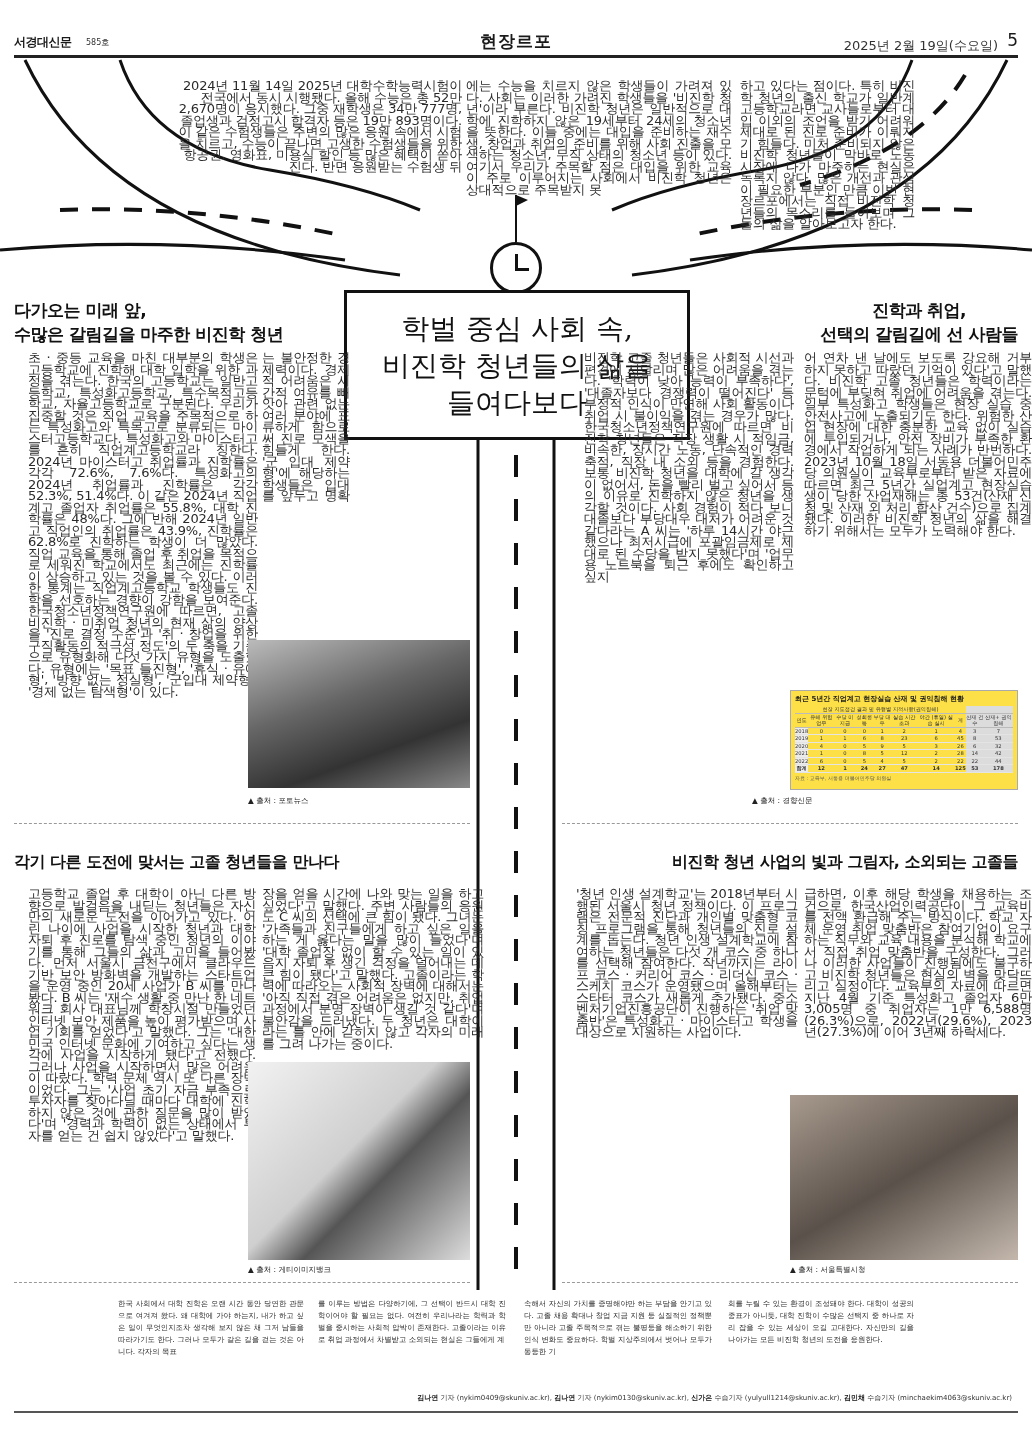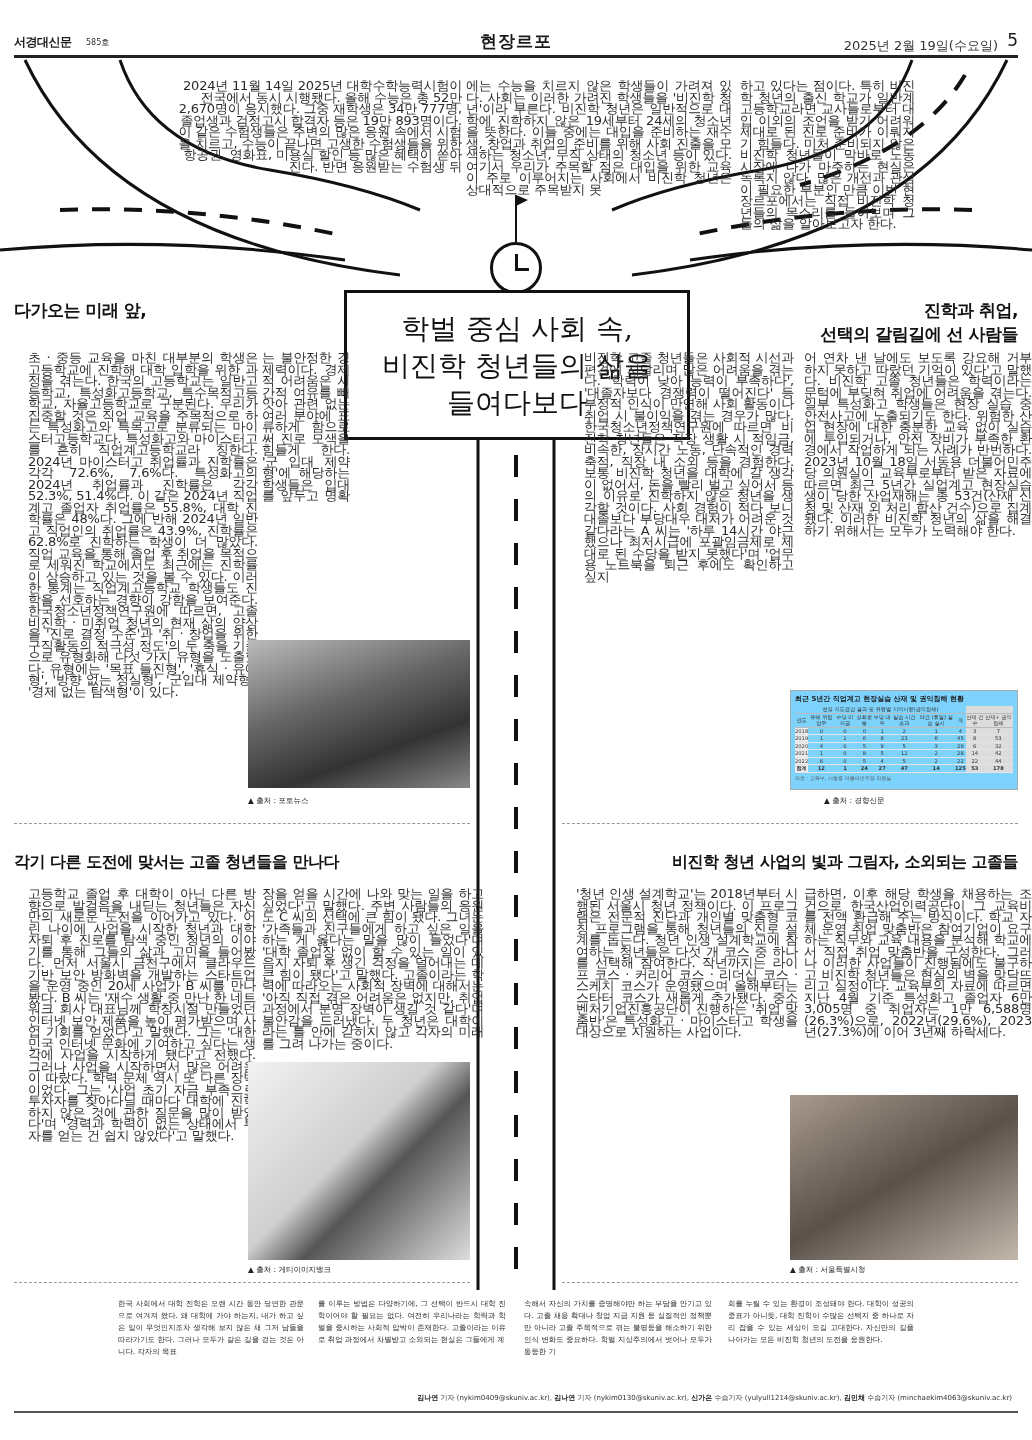--- a/index.html
+++ b/index.html
@@ -23,31 +23,31 @@
 
   svg.road { position: absolute; left: 0; top: 0; }
 
   .headline-box { position: absolute; left: 344px; top: 290px; width: 346px; height: 150px; border: 3px solid #111; background: #fff; display: flex; align-items: center; justify-content: center; text-align: center; }
   .headline-box .t { font-family: "DejaVu Serif", "Liberation Serif", serif; font-size: 28px; line-height: 37px; color: #111; }
 
   .clock { position: absolute; left: 490px; top: 242px; width: 52px; height: 52px; border: 3px solid #111; border-radius: 50%; background: #fff; }
 
   .sub { position: absolute; font-size: 17px; font-weight: bold; line-height: 24px; letter-spacing: -0.5px; color: #111; }
   .sub-left1 { left: 14px; top: 298px; }
-  .sub-right1 { right: 14px; top: 298px; text-align: right; }
+  .sub-right1 { right: 14px; top: 298px; text-align: center; }
   .sub-left2 { left: 14px; top: 850px; font-size: 16px; }
   .sub-right2 { right: 14px; top: 850px; font-size: 16px; text-align: left; }
 
   .col { position: absolute; margin-left: 14px; }
   .photo { position: absolute; background: #777; overflow: hidden; }
   .caption { position: absolute; font-size: 7.5px; color: #222; }
 
   .dash { position: absolute; border-top: 1px dashed #999; height: 0; }
 
-  .table-box { position: absolute; left: 790px; top: 690px; width: 228px; height: 100px; border: 1px solid #aaa; padding: 3px 4px; background: #7dd3fc; }
+  .table-box { position: absolute; left: 790px; top: 690px; width: 228px; height: 100px; border: 1px solid #aaa; padding: 3px 4px; background: #fde047; }
   .table-box .ttl { font-size: 7px; font-weight: bold; margin-bottom: 2px; }
   table.stat { width: 100%; border-collapse: collapse; font-size: 5.2px; text-align: center; color: #333; }
   table.stat th { font-weight: normal; border-bottom: 1px solid #bbb; padding: 0; line-height: 6.5px; }
   table.stat td { border-bottom: 1px solid #e4e4e4; line-height: 6.5px; padding: 0; }
   table.stat td.yr { background: #ececec; }
   table.stat .shade { background: #dcdcdc; }
   table.stat tr.total td { font-weight: bold; }
   .table-box .src { font-size: 5px; color: #555; margin-top: 2px; }
 
   .closing { position: absolute; top: 1298px; font-size: 7.4px; line-height: 12px; color: #2a2a2a; text-align: justify; }
@@ -99,20 +99,21 @@
 <div class="headline-box">
   <div class="t">
     <div>학벌 중심 사회 속,</div>
     <div>비진학 청년들의 삶을</div>
     <div>들여다보다</div>
   </div>
 </div>
 
 <div class="sub sub-left1">
   <div>다가오는 미래 앞,</div>
+  <div>수많은 갈림길을 마주한 비진학 청년</div>
 </div>
 <div class="sub sub-right1">
   <div>진학과 취업,</div>
   <div>선택의 갈림길에 선 사람들</div>
 </div>
 
 <div class="col body-text" style="left:14px;top:352px;width:230px;height:465px;overflow:hidden">초 · 중등 교육을 마친 대부분의 학생은 고등학교에 진학해 대학 입학을 위한 과정을 겪는다. 한국의 고등학교는 일반고등학교, 특성화고등학교, 특수목적고등학교, 자율고등학교로 구분된다. 우리가 집중할 것은 직업 교육을 주목적으로 하는 특성화고와 특목고로 분류되는 마이스터고등학교다. 특성화고와 마이스터고를 흔히 직업계고등학교라 칭한다. 2024년 마이스터고 취업률과 진학률은 각각 72.6%, 7.6%다. 특성화고의 2024년 취업률과 진학률은 각각 52.3%, 51.4%다. 이 같은 2024년 직업계고 졸업자 취업률은 55.8%, 대학 진학률은 48%다. 그에 반해 2024년 일반고 직업인의 취업률은 43.9%, 진학률은 62.8%로 진학하는 학생이 더 많았다. 직업 교육을 통해 졸업 후 취업을 목적으로 세워진 학교에서도 최근에는 진학률이 상승하고 있는 것을 볼 수 있다. 이러한 통계는 직업계고등학교 학생들도 진학을 선호하는 경향이 강함을 보여준다. 한국청소년정책연구원에 따르면, 고졸 비진학 · 미취업 청년의 현재 삶의 양상을 '진로 결정 수준'과 '취 · 창업을 위한 구직활동의 적극성 정도'의 두 축을 기준으로 유형화해 다섯 가지 유형을 도출했다. 유형에는 '목표 들진형', '휴식 · 유예형', '방향 없는 정실형', '군입대 제약형', '경제 없는 탐색형'이 있다.</div>
 <div class="col body-text" style="left:248px;top:352px;width:88px;height:150px;overflow:hidden">는 불안정한 경제력이다. 경제적 어려움은 시간적 여유를 빼앗아 관련 없는 여러 분야에 표류하게 함으로써 진로 모색을 힘들게 한다. '군 입대 제약형'에 해당하는 학생들은 입대를 앞두고 명확했던 진로가 흔들린다. 군 입대는 청년들이 생계를 위해 이어온 경제활동에 집중할 수 없게 하는 장벽이기도, 진로를 고민하는 기간이 되기도 한다. 마지막으로, '경제 없는 탐색형'은 목표가 명확하지 않지만, 현재의 삶에 집중하며 자신의 삶을 만들어 나간다. 각자가 처한 상황에 따라 비진학 청년은 다양한 유형으로 나뉜다.</div>
 <div class="col body-text" style="left:248px;top:445px;width:222px;height:190px;overflow:hidden"></div>
 
@@ -214,21 +215,21 @@
           <td>47</td>
           <td>14</td>
           <td>125</td>
           <td class="shade">53</td>
           <td class="shade">178</td>
       </tr>
     </tbody>
   </table>
   <div class="src">자료 : 교육부, 서동용 더불어민주당 의원실</div>
 </div>
-<div class="caption" style="left:824px;top:796px">▲ 출처 : 경향신문</div>
+<div class="caption" style="left:752px;top:796px">▲ 출처 : 경향신문</div>
 
 <div class="dash" style="left:14px;top:823px;width:456px"></div>
 <div class="dash" style="left:562px;top:823px;width:456px"></div>
 
 <div class="sub sub-left2">각기 다른 도전에 맞서는 고졸 청년들을 만나다</div>
 <div class="col body-text" style="left:14px;top:888px;width:228px;height:385px;overflow:hidden">고등학교 졸업 후 대학이 아닌 다른 방향으로 발걸음을 내딛는 청년들은 자신만의 새로운 도전을 이어가고 있다. 어린 나이에 사업을 시작한 청년과 대학 자퇴 후 진로를 탐색 중인 청년의 이야기를 통해 그들의 삶과 고민을 들어봤다. 먼저 서울시 금천구에서 클라우드 기반 보안 방화벽을 개발하는 스타트업을 운영 중인 20세 사업가 B 씨를 만나봤다. B 씨는 '재수 생활 중 만난 한 네트워크 회사 대표님께 학창시절 만들었던 인터넷 보안 제품을 높이 평가받으며 사업 기회를 얻었다'고 말했다. 그는 '대한민국 인터넷 문화에 기여하고 싶다는 생각에 사업을 시작하게 됐다'고 전했다. 그러나 사업을 시작하면서 많은 어려움이 따랐다. 학력 문제 역시 또 다른 장벽이었다. 그는 '사업 초기 자금 부족으로 투자자를 찾아다닐 때마다 대학에 진학하지 않은 것에 관한 질문을 많이 받았다'며 '경력과 학력이 없는 상태에서 투자를 얻는 건 쉽지 않았다'고 말했다.</div>
 <div class="col body-text" style="left:248px;top:888px;width:222px;height:168px;overflow:hidden">장을 얻을 시간에 나와 맞는 일을 하고 싶었다'고 말했다. 주변 사람들의 응원도 C 씨의 선택에 큰 힘이 됐다. 그녀는 '가족들과 친구들에게 하고 싶은 일을 하는 게 옳다는 말을 많이 들었다'며 '대학 졸업장 없이 할 수 있는 일이 있음지 자퇴 후 생긴 걱정을 덜어내는 데 큰 힘이 됐다'고 말했다. 고졸이라는 학력에 따라오는 사회적 장벽에 대해서는 '아직 직접 겪은 어려움은 없지만, 취업 과정에서 분명 장벽이 생길 것 같다'며 불안감을 드러냈다. 두 청년은 대학이라는 틀 안에 갇히지 않고 각자의 미래를 그려 나가는 중이다.</div>
 <div class="photo" style="left:248px;top:1062px;width:222px;height:198px;background:linear-gradient(135deg,#f2f2f2 0%,#cfcfcf 45%,#555 60%,#ddd 100%)"></div>
 <div class="caption" style="left:248px;top:1265px">▲ 출처 : 게티이미지뱅크</div>
 

